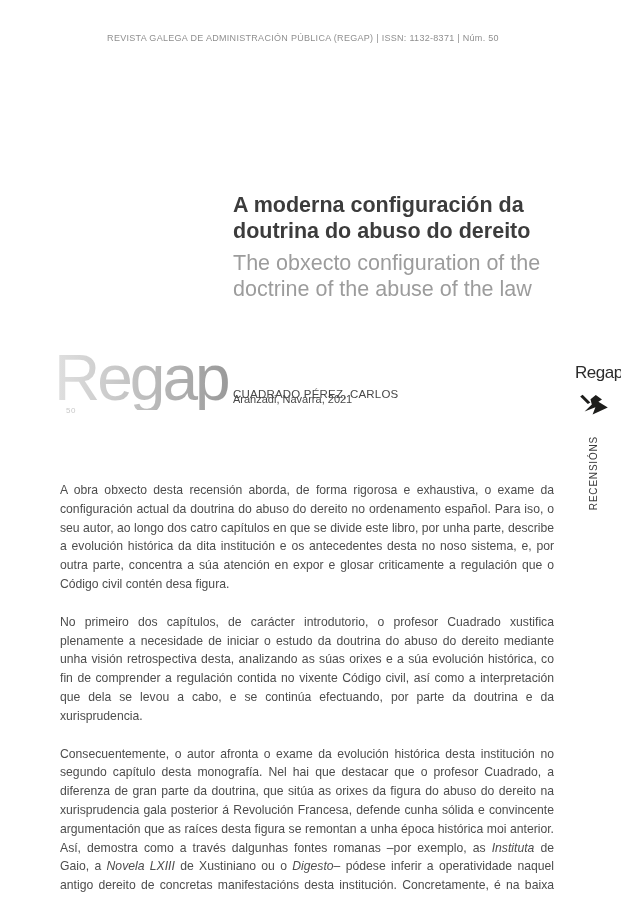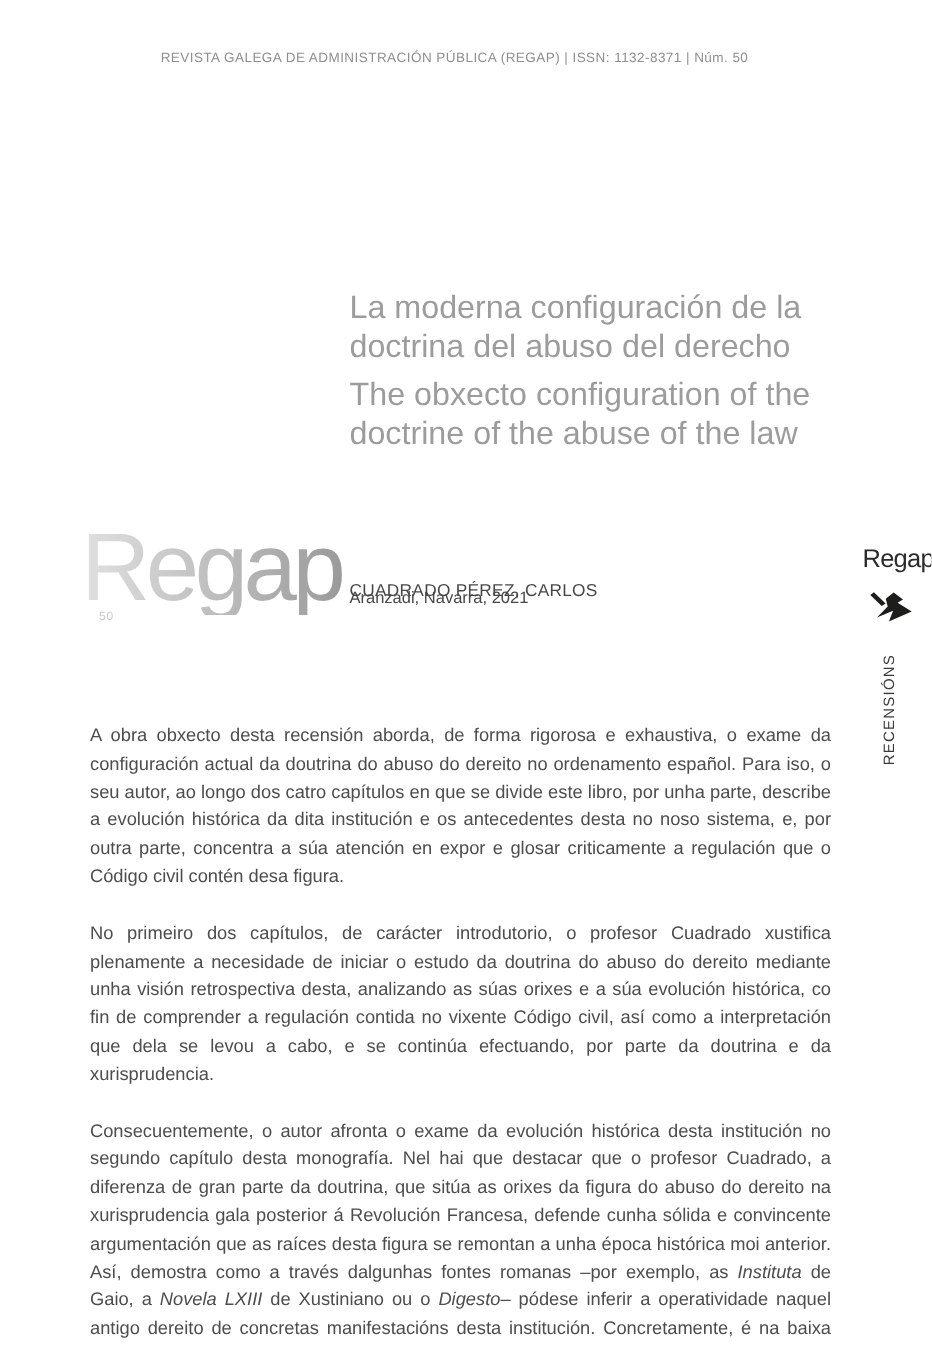--- a/index.html
+++ b/index.html
@@ -150,21 +150,21 @@
   <header class="journal-header">
     <span>REVISTA GALEGA DE ADMINISTRACIÓN PÚBLICA (REGAP)  |  ISSN: 1132-8371  |  Núm. 50</span>
   </header>
 
   <div class="watermark">
     <span class="wm-word">Regap</span>
     <span class="wm-issue">50</span>
   </div>
 
   <section class="title-block">
-    <h2 class="title-es">La moderna configuración de la doctrina del abuso del derecho</h2>
+    <h1 class="title-gl">A moderna configuración da doutrina do abuso do dereito</h1>
     <h2 class="title-en">The obxecto configuration of the doctrine of the abuse of the law</h2>
   </section>
 
   <div class="author-name">CUADRADO PÉREZ, CARLOS</div>
   <div class="pub-info">Aranzadi, Navarra, 2021</div>
 
   <aside>
     <span class="sidebar-wordmark">Regap</span>
     <span class="sidebar-logo">
       <svg width="30" height="24" viewBox="0 0 30 24" xmlns="http://www.w3.org/2000/svg" aria-hidden="true">

